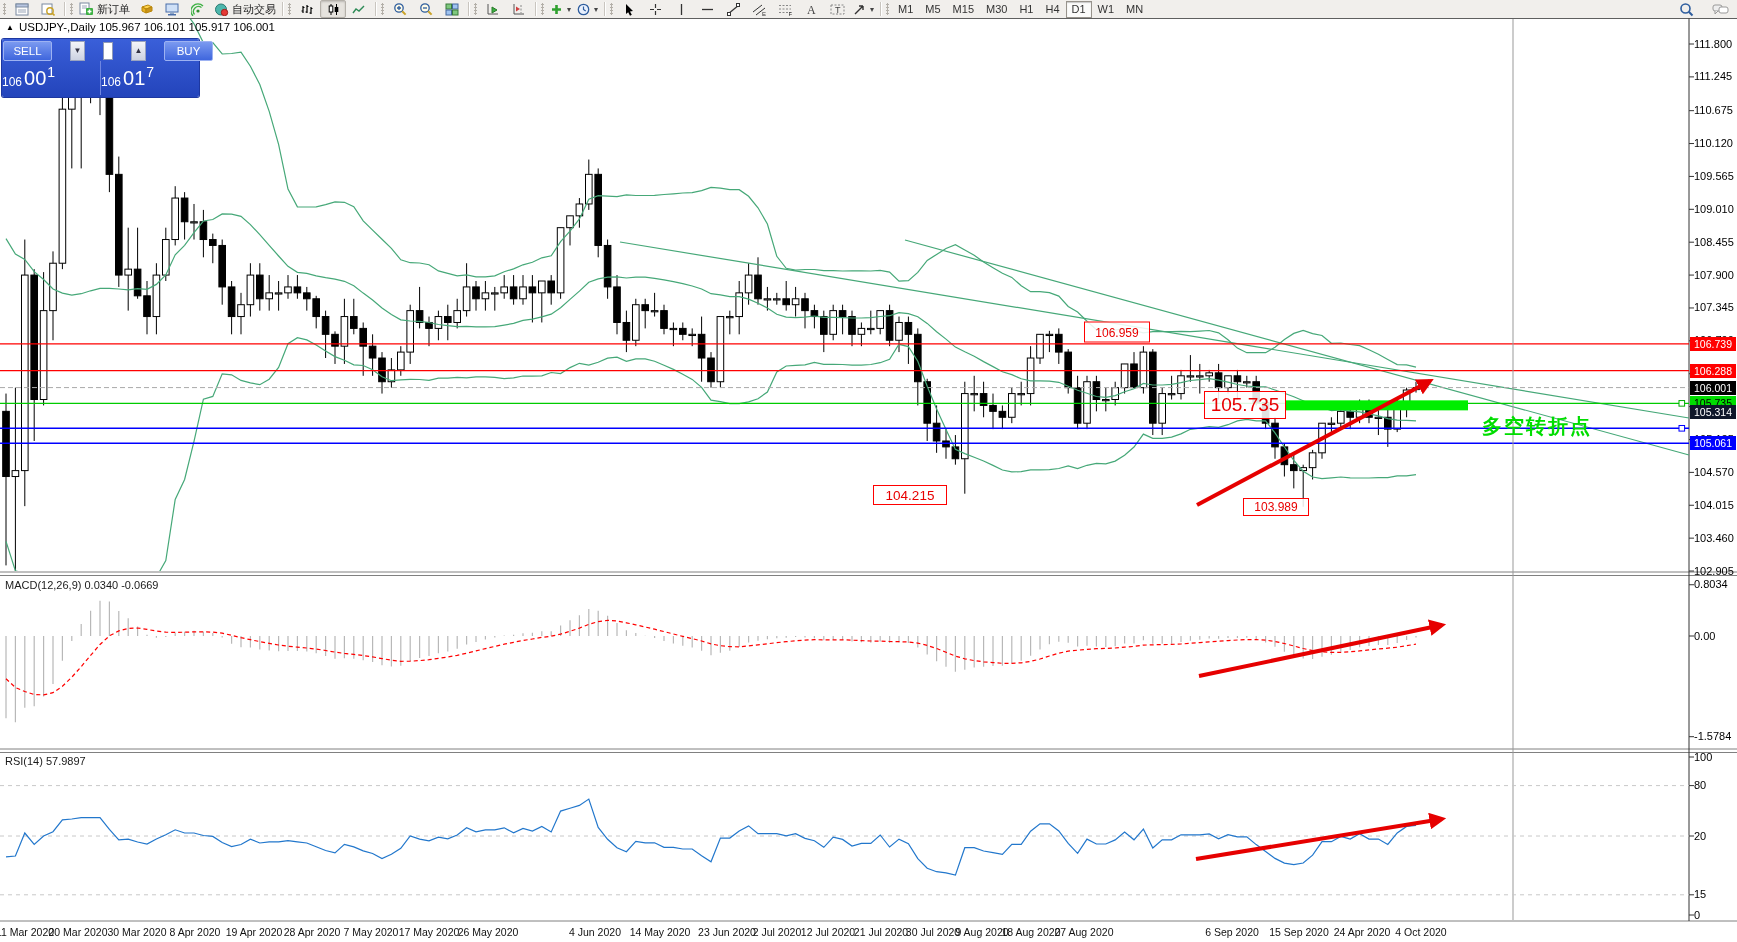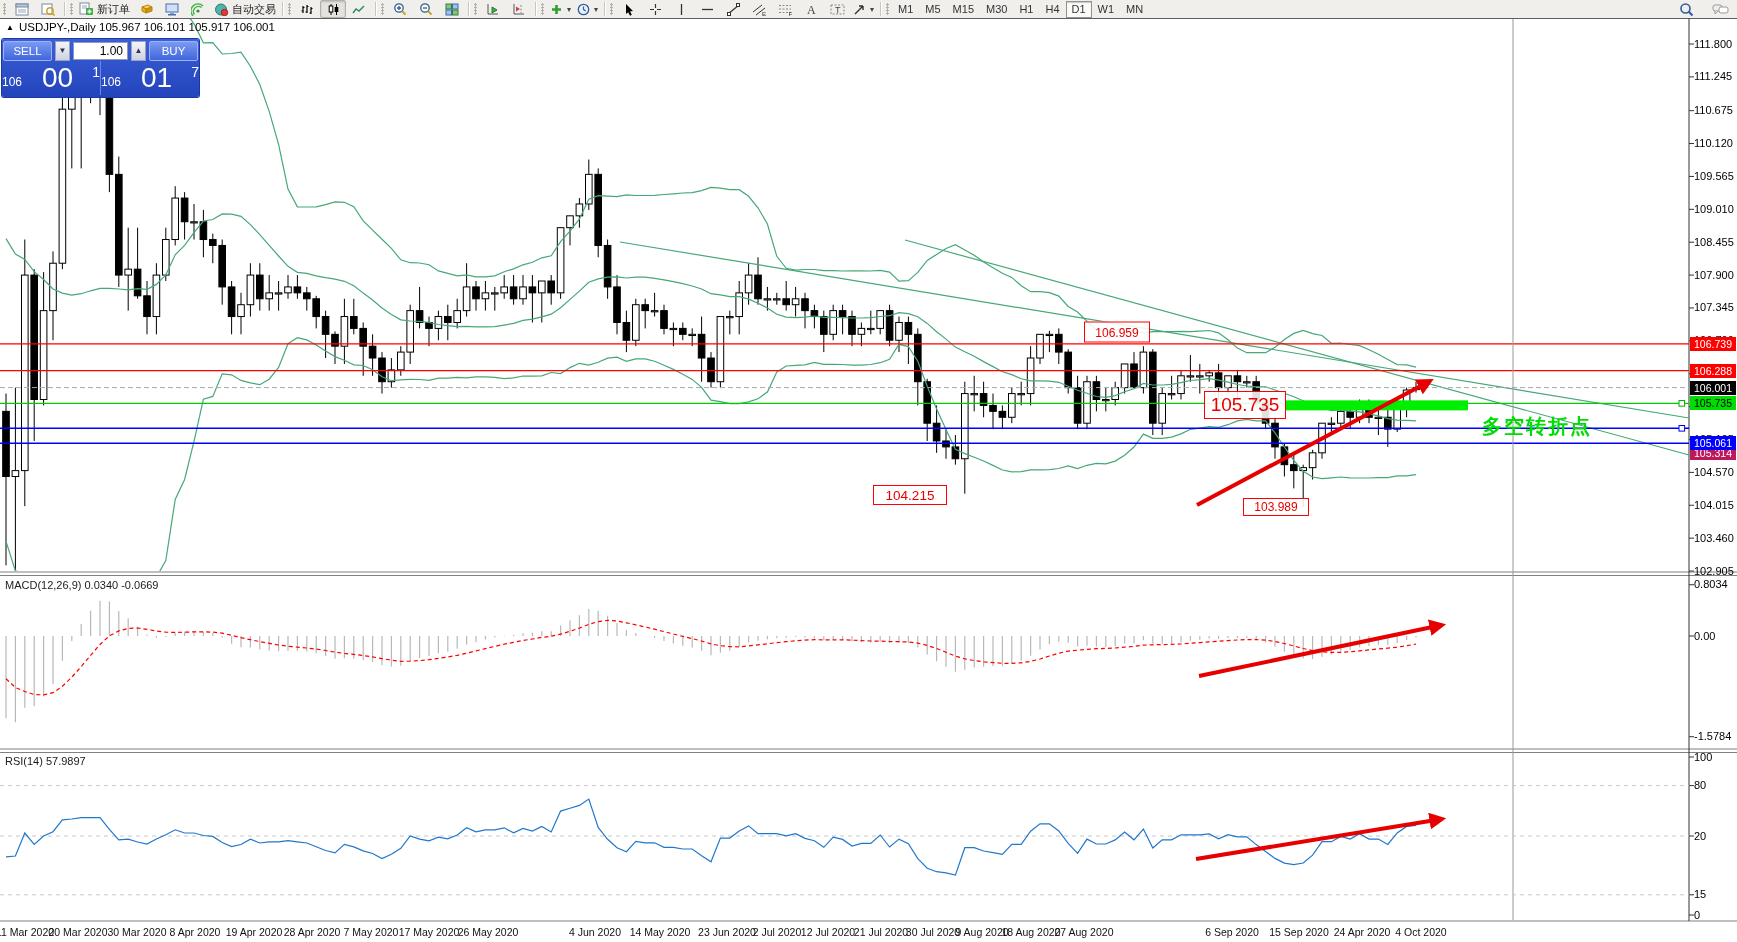--- a/index.html
+++ b/index.html
@@ -29,32 +29,32 @@
   .datelab{position:absolute;top:926px;font-size:10.5px;color:#111;transform:translateX(-50%);white-space:nowrap;}
   .callout{position:absolute;border:1.5px solid #ff0000;color:#e80000;background:rgba(255,255,255,.88);
            display:flex;align-items:center;justify-content:center;transform:translate(-50%,-50%);white-space:nowrap;}
   .cn{position:absolute;font-weight:bold;letter-spacing:2px;white-space:nowrap;}
   .paneLab{position:absolute;left:5px;font-size:11px;color:#1a1a1a;white-space:nowrap;}
   #symbolHeader{position:absolute;left:6px;top:21px;font-size:11.5px;color:#000;display:flex;gap:5px;align-items:center;}
   #symbolHeader .tri{font-size:8px;}
   
   #tradePanel{position:absolute;left:2px;top:39px;width:197px;height:58px;border-radius:2px;
               background:linear-gradient(#3a5fd9,#2344bb);box-shadow:0 0 0 1px #1d37a0;z-index:30;}
-  #tpRow1{display:flex;align-items:center;height:21px;padding:1px 1px 0 1px;gap:3px;}
+  #tpRow1{display:flex;align-items:center;height:21px;padding:1px 1px 0 1px;gap:18px;}
   .tpBtn{flex:0 0 47px;height:18px;display:flex;align-items:center;justify-content:center;color:#fff;
          font-size:11.5px;background:linear-gradient(#7b9af0,#3f66dd);border:1px solid #9db2f2;border-radius:2px;}
   .spin{flex:0 0 13px;height:18px;display:flex;align-items:center;justify-content:center;font-size:8px;color:#334;
         background:linear-gradient(#f4f5f8,#ccd2e2);border:1px solid #9aa4c0;}
   #volInput{flex:1;height:16px;border:1px solid #8f9ab8;font-size:12px;text-align:right;padding:0 4px;min-width:0;
             font-family:"Liberation Sans",sans-serif;}
   #tpRow2{display:flex;height:34px;}
-  .tpHalf{flex:1;display:flex;align-items:flex-end;justify-content:space-between;color:#fff;padding-bottom:2px;}
+  .tpHalf{flex:1;display:flex;align-items:flex-end;justify-content:flex-start;color:#fff;padding-bottom:2px;}
   .tpHalf.sell{border-right:1px solid #6f86e0;}
   .bigPrefix{font-size:12px;margin:0 2px 4px 0;}
-  .bigDigits{font-size:28px;line-height:30px;}
+  .bigDigits{font-size:20px;line-height:30px;}
   .bigSup{font-size:14px;margin:0 0 13px 1px;}
 </style>
 </head>
 <body>
 
 <div id="chartArea">
   <svg id="plot" width="1737" height="942">
       <defs>
         <clipPath id="cm">
           <rect x="0" y="19" width="1689" height="552"></rect>
@@ -607,21 +607,21 @@
       <div class="axlab" style="top:730.20192px">-1.5784</div>
       <div class="axlab" style="top:750.5px">100</div>
       <div class="axlab" style="top:779.1px">80</div>
       <div class="axlab" style="top:829.5px">20</div>
       <div class="axlab" style="top:888.3px">15</div>
       <div class="axlab" style="top:908.5px">0</div>
       <div class="tag" style="top:336.8642499999996px;background:#ff0000;color:#ffffff">106.739</div>
       <div class="tag" style="top:363.586px;background:#ff0000;color:#ffffff">106.288</div>
       <div class="tag" style="top:380.59074999999956px;background:#000000;color:#ffffff">106.001</div>
       <div class="tag" style="top:396.3512499999999px;background:#00dd00;color:#000000">105.735</div>
-      <div class="tag" style="top:446px;background:#be185d;color:#ffffff">105.314</div>
+      <div class="tag" style="top:405px;background:#0f172a;color:#ffffff">105.314</div>
       <div class="tag" style="top:436.28574999999944px;background:#0000ff;color:#ffffff">105.061</div>
       <div class="datelab" style="left:25px">11 Mar 2020</div>
       <div class="datelab" style="left:78px">20 Mar 2020</div>
       <div class="datelab" style="left:137px">30 Mar 2020</div>
       <div class="datelab" style="left:195px">8 Apr 2020</div>
       <div class="datelab" style="left:254px">19 Apr 2020</div>
       <div class="datelab" style="left:312px">28 Apr 2020</div>
       <div class="datelab" style="left:371px">7 May 2020</div>
       <div class="datelab" style="left:429px">17 May 2020</div>
       <div class="datelab" style="left:488px">26 May 2020</div>

